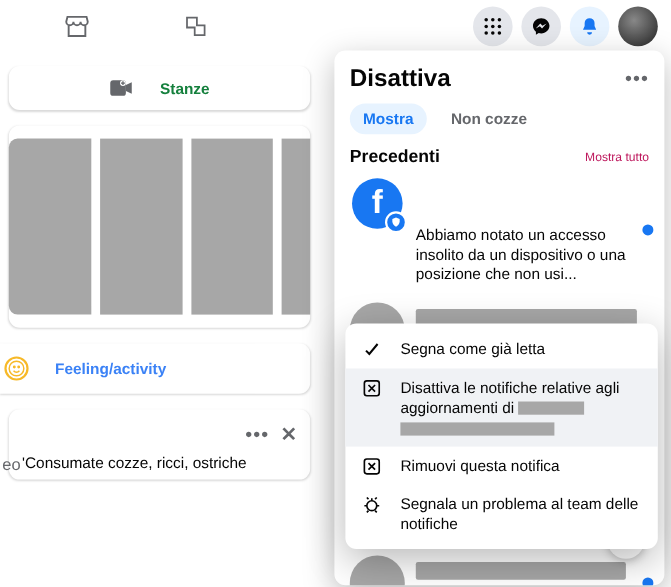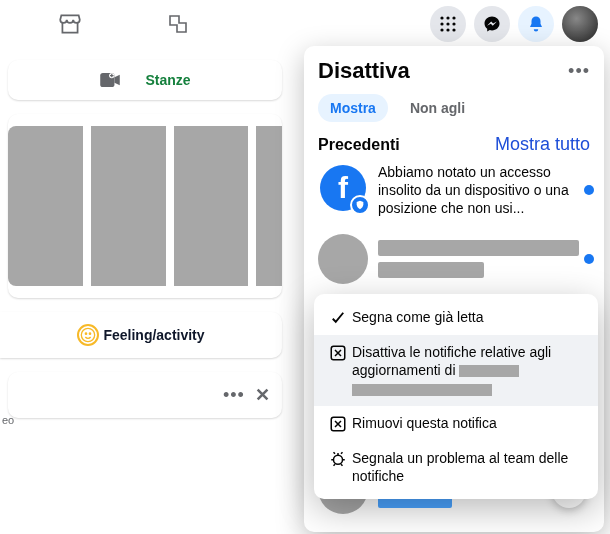--- a/index.html
+++ b/index.html
@@ -15,55 +15,55 @@
   .avatar { width: 36px; height: 36px; border-radius: 50%; background: radial-gradient(circle at 40% 35%, #888, #222); }
 
   
   .leftcol { position: absolute; left: 0; top: 60px; width: 290px; }
   .card { background: #fff; border-radius: 10px; box-shadow: 0 1px 2px rgba(0,0,0,0.15); margin: 0 8px 14px 8px; padding: 12px; }
   .stanze-row { display: flex; align-items: center; justify-content: center; gap: 24px; color: #15803d; font-weight: 600; font-size: 14px; }
   .stories { background: #fff; border-radius: 10px; box-shadow: 0 1px 2px rgba(0,0,0,0.15); margin: 0 8px 14px 8px; padding: 12px 0 12px 0; }
   .stories-inner { display: flex; gap: 8px; padding: 0 0 0 0; }
   .story { width: 88px; height: 160px; background: #a7a7a7; border-radius: 0; }
   .story.first { border-top-left-radius: 8px; border-bottom-left-radius: 8px; margin-left:0; }
-  .feeling { display: flex; align-items: center; gap: 4px; justify-content: center; color: #0f172a; font-weight: 600; font-size: 14px; padding: 4px 0; }
+  .feeling { display: flex; align-items: center; gap: 24px; color: #3b82f6; font-weight: 600; font-size: 14px; padding: 4px 0; }
   .feeling .emoji { width: 22px; height: 22px; border-radius: 50%; border: 2px solid #f7b928; display:flex; align-items:center; justify-content:center; font-size:12px; color:#f7b928; }
 
   .post-head { display: flex; align-items: center; justify-content: flex-end; gap: 10px; padding: 6px 12px 4px 12px; }
   .dots { font-size: 18px; color: #65676b; letter-spacing: 1px; }
   .xbtn { font-size: 18px; color: #65676b; font-weight: 600; }
   .post-text { padding: 2px 12px 0 12px; font-size: 14px; color: #050505; }
 
   
   .panel { position: absolute; right: 6px; top: 46px; width: 300px; height: 486px; background: #fff; border-radius: 10px; box-shadow: 0 8px 28px rgba(0,0,0,0.25); overflow: hidden; }
   .panel-head { display: flex; align-items: center; justify-content: space-between; padding: 12px 14px 6px 14px; }
   .panel-title { font-size: 22px; font-weight: 700; color: #050505; }
   .tabs { display: flex; gap: 10px; padding: 4px 14px 8px 14px; }
   .tab { padding: 6px 12px; border-radius: 16px; font-size: 14px; font-weight: 600; }
   .tab.active { background: #e7f3ff; color: #1877f2; }
   .tab.inactive { color: #65676b; }
   .section-row { display: flex; align-items: center; justify-content: space-between; padding: 4px 14px 2px 14px; }
   .section-title { font-size: 16px; font-weight: 700; color: #050505; }
-  .linkblue { color: #1d4ed8; font-size: 18px; }
+  .linkblue { color: #be185d; font-size: 11px; }
   .notif-item { display: flex; gap: 10px; padding: 6px 14px; position: relative; }
   .fb-badge { width: 50px; height: 50px; border-radius: 50%; background:#fff; display:flex; align-items:center; justify-content:center; position:relative; flex:none; }
   .fb-f { width:46px; height:46px; border-radius:50%; background:#1877f2; color:#fff; display:flex; align-items:center; justify-content:center; font-size:30px; font-weight:700; font-family: Arial; }
   .shield { position:absolute; right:-2px; bottom:-2px; width:20px; height:20px; border-radius:50%; background:#1877f2; border:2px solid #fff; display:flex; align-items:center; justify-content:center; }
   .notif-text { font-size: 14px; color:#050505; line-height:1.3; }
   .notif-time { color:#1877f2; font-size:13px; font-weight:600; margin-top:2px; }
   .bluedot { position:absolute; right:10px; top:50%; transform:translateY(-50%); width:10px; height:10px; border-radius:50%; background:#1877f2; }
   .redacted-notif { display:flex; gap:10px; padding:10px 14px; position:relative; align-items:center; }
   .red-avatar { width:50px; height:50px; border-radius:50%; background:#a7a7a7; flex:none; }
   .red-lines { flex:1; display:flex; flex-direction:column; gap:6px; }
   .red-line { height:16px; background:#a7a7a7; border-radius:2px; }
   .more-pill { position:absolute; right:18px; bottom:24px; width:34px; height:34px; border-radius:50%; background:#fff; box-shadow:0 2px 8px rgba(0,0,0,0.25); display:flex; align-items:center; justify-content:center; font-size:18px; color:#050505; }
 
   
   .ctx { position:absolute; left:314px; top:294px; width:284px; background:#fff; border-radius:10px; box-shadow:0 10px 36px rgba(0,0,0,0.28); padding:6px 0; }
-  .ctx-item { display:flex; align-items:flex-start; gap:4px; padding:8px 14px; font-size:14px; color:#050505; }
+  .ctx-item { display:flex; align-items:flex-start; gap:16px; padding:8px 14px; font-size:14px; color:#050505; }
   .ctx-item.hover { background:#f0f2f5; }
   .ctx-icon { width:20px; flex:none; display:flex; align-items:center; justify-content:center; margin-top:1px; color:#050505; }
   .ctx-text { flex:1; line-height:1.3; }
   .ctx-red { display:inline-block; background:#a7a7a7; width:60px; height:12px; vertical-align:middle; }
 
   svg { display:block; }
 </style>
 </head>
 <body>
 
@@ -145,49 +145,50 @@
       </span>
       <span>Feeling/activity</span>
     </div>
   </div>
 
   <div class="card" style="padding:6px 0 8px 0;">
     <div class="post-head">
       <span class="dots">•••</span>
       <span class="xbtn">✕</span>
     </div>
-  </div>
-</div>
-
-<div style="position:absolute; left:0; top:414px; font-size:11px; color:#65676b; padding-left:2px;">eo</div>
+    <div class="post-text">'Consumate cozze, ricci, ostriche</div>
+  </div>
+</div>
+
+<div style="position:absolute; left:0; top:414px; font-size:15px; color:#65676b; padding-left:2px;">eo</div>
 
 <div class="panel">
   <div class="panel-head">
     <div class="panel-title">Disattiva</div>
     <span class="dots">•••</span>
   </div>
   <div class="tabs">
     <div class="tab active">Mostra</div>
-    <div class="tab inactive">Non agli</div>
+    <div class="tab inactive">Non cozze</div>
   </div>
   <div class="section-row">
     <div class="section-title">Precedenti</div>
     <div class="linkblue">Mostra tutto</div>
   </div>
 
   <div class="notif-item">
     <div class="fb-badge">
       <div class="fb-f">f</div>
       <div class="shield">
         <svg width="10" height="10" viewBox="0 0 24 24" fill="#fff">
             <path d="M12 2l8 3v5c0 5-3.4 9.7-8 12-4.6-2.3-8-7-8-12V5l8-3z"></path>
           </svg>
       </div>
     </div>
-    <div style="flex:1;">
+    <div style="flex:1;margin-top:44px;">
       <div class="notif-text">Abbiamo notato un accesso insolito da un dispositivo o una posizione che non usi...</div>
     </div>
     <div class="bluedot"></div>
   </div>
 
   <div class="redacted-notif">
     <div class="red-avatar"></div>
     <div class="red-lines">
       <div class="red-line" style="width:95%"></div>
       <div class="red-line" style="width:50%"></div>

